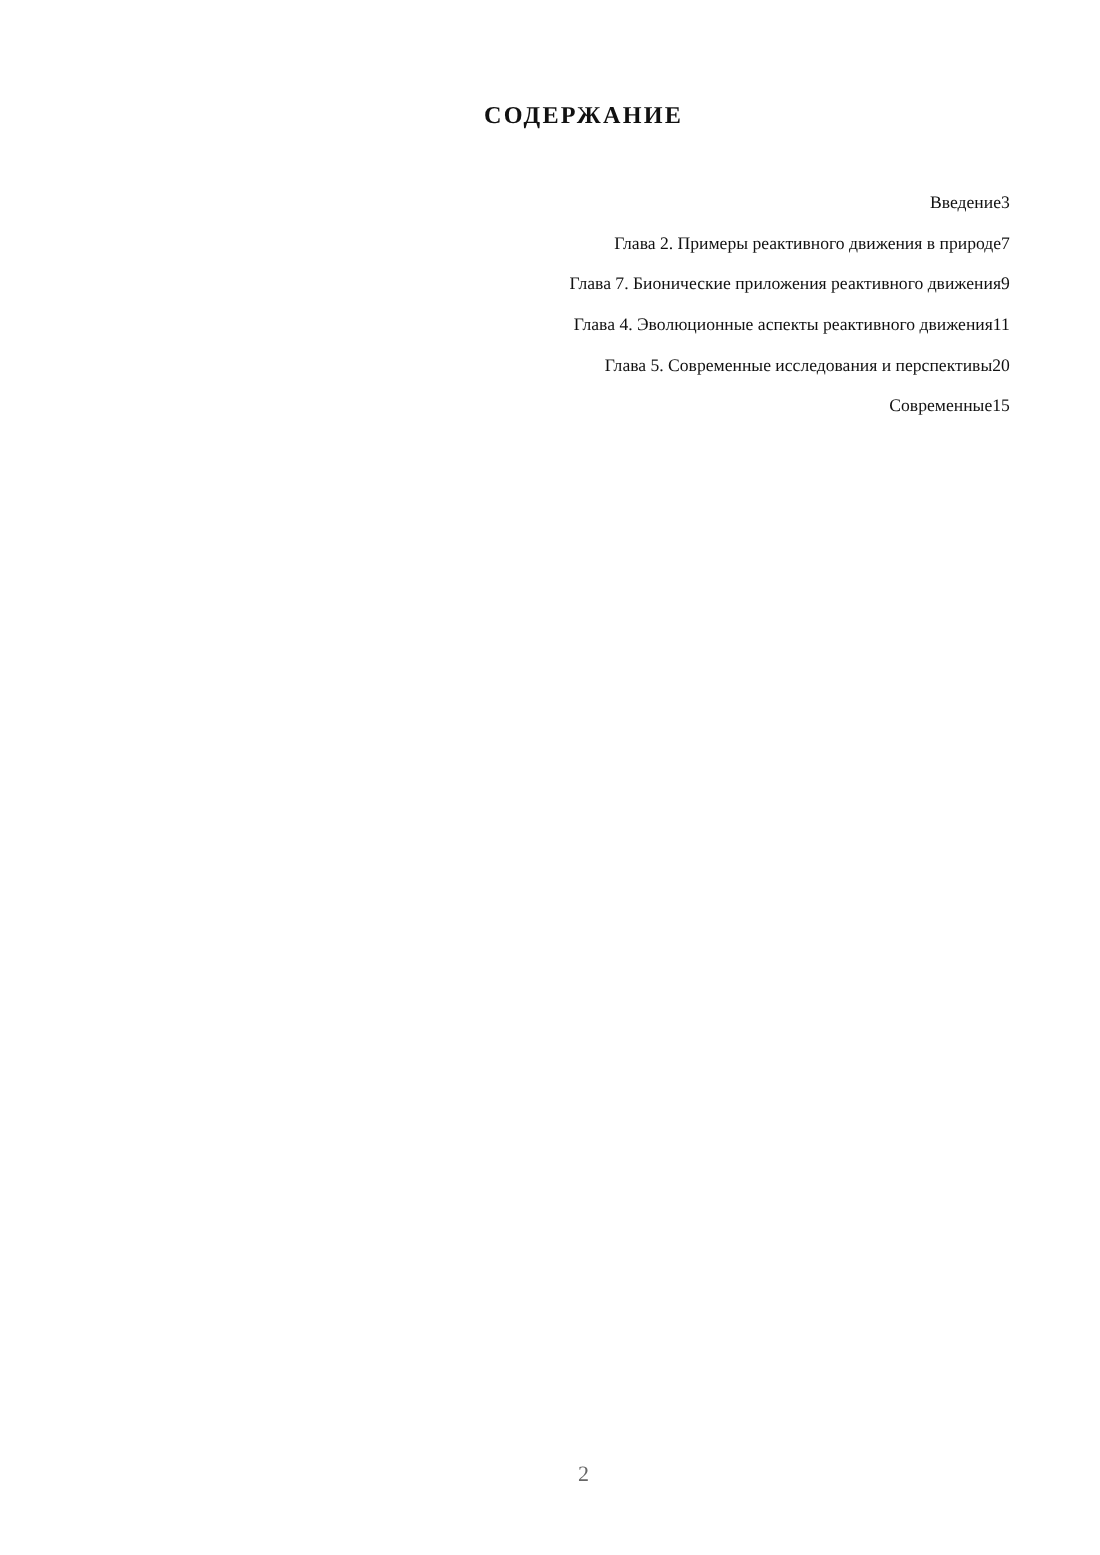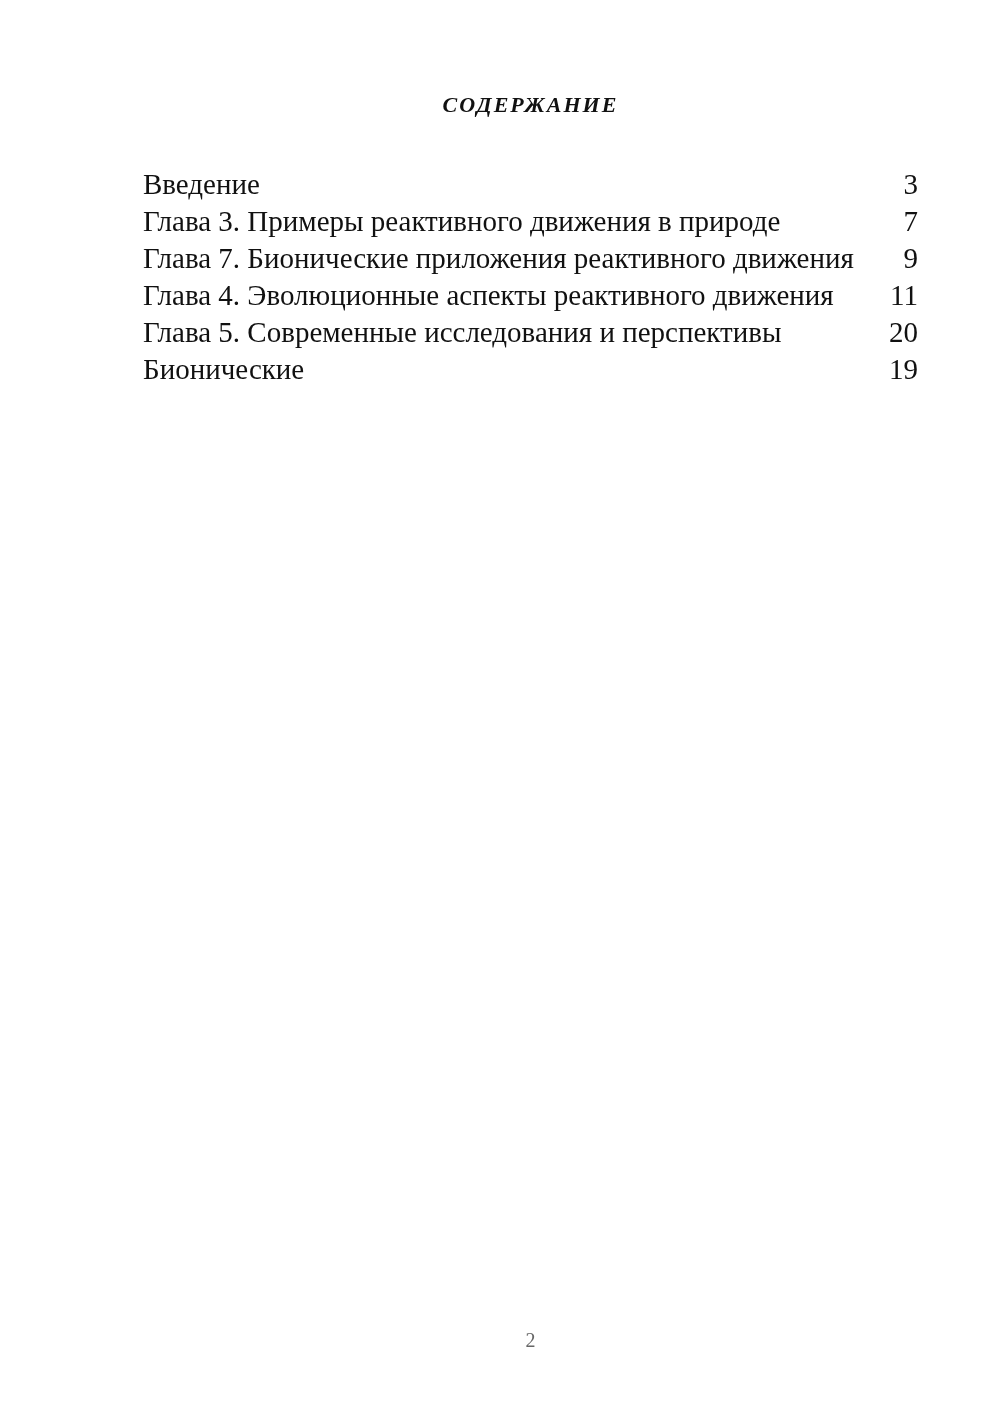--- a/index.html
+++ b/index.html
@@ -21,30 +21,29 @@
     top: 90px;
     width: 775px;
   }
   .doc-title {
     text-align: center;
     font-size: 22px;
     font-weight: bold;
     letter-spacing: 2px;
     line-height: 30px;
     color: #111111;
-    font-style: italic;
   }
   .toc {
     margin-top: 46px;
   }
   .toc-row {
     display: flex;
-    justify-content: space-between;
+    justify-content: flex-end;
     align-items: baseline;
-    font-size: 29px;
+    font-size: 16px;
     line-height: 37px;
   }
   .toc-label {
     white-space: nowrap;
   }
   .toc-page {
     white-space: nowrap;
     text-align: right;
   }
   .footer-page-number {
@@ -69,42 +68,42 @@
 
     <div class="toc">
 
       <div class="toc-row">
         <span class="toc-label">Введение</span>
         <span class="toc-page">3</span>
       </div>
 
 
       <div class="toc-row">
-        <span class="toc-label">Глава 3. Примеры реактивного движения в природе</span>
+        <span class="toc-label">Глава 2. Примеры реактивного движения в природе</span>
         <span class="toc-page">7</span>
       </div>
 
       <div class="toc-row">
         <span class="toc-label">Глава 7. Бионические приложения реактивного движения</span>
         <span class="toc-page">9</span>
       </div>
 
       <div class="toc-row">
         <span class="toc-label">Глава 4. Эволюционные аспекты реактивного движения</span>
         <span class="toc-page">11</span>
       </div>
 
       <div class="toc-row">
         <span class="toc-label">Глава 5. Современные исследования и перспективы</span>
         <span class="toc-page">20</span>
       </div>
 
       <div class="toc-row">
-        <span class="toc-label">Бионические</span>
-        <span class="toc-page">19</span>
+        <span class="toc-label">Современные</span>
+        <span class="toc-page">15</span>
       </div>
 
 
     </div>
   </div>
 
   <div class="footer-page-number">2</div>
 
 </div>
 

